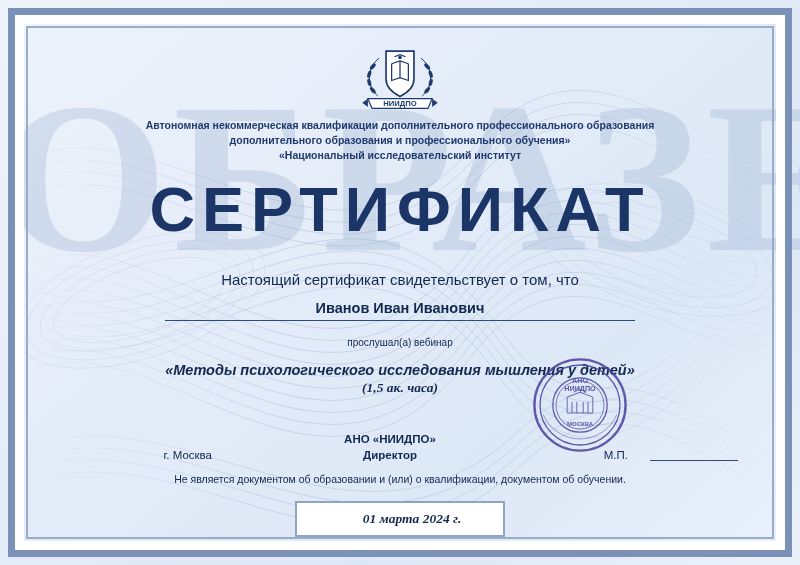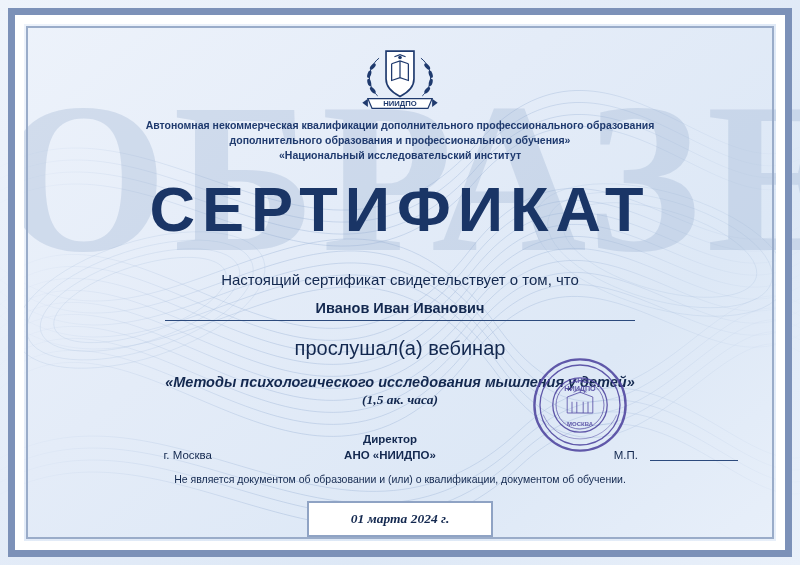--- a/index.html
+++ b/index.html
@@ -118,21 +118,21 @@
     color: #13284f;
     padding-bottom: 3px;
   }
   .name-rule {
     border-bottom: 1px solid #2c4a7d;
     height: 1px;
   }
 
   .attended {
     margin-top: 16px;
-    font-size: 20px;
+    font-size: 10px;
     color: #13284f;
   }
 
   .course {
     margin-top: 14px;
     font-size: 14.5px;
     font-weight: bold;
     font-style: italic;
     font-family: Liberation Sans, sans-serif;
     color: #13284f;
@@ -169,21 +169,21 @@
     font-weight: bold;
     flex: 1;
   }
   .sig-stamp-col {
     width: 170px;
     text-align: right;
     padding-bottom: 2px;
     display: flex;
     align-items: flex-end;
     justify-content: flex-end;
-    gap: 12px;
+    gap: 22px;
   }
   .mp-line {
     display: inline-block;
     width: 88px;
     border-bottom: 1px solid #2c4a7d;
     height: 10px;
   }
 
   .disclaimer {
     position: absolute;
@@ -205,20 +205,21 @@
     background: #ffffff;
     border: 2px solid #8fa3c4;
     display: flex;
     align-items: center;
     justify-content: center;
     font-size: 13.5px;
     font-weight: bold;
     font-style: italic;
     font-family: "Liberation Serif", serif;
     color: #13284f;
+    padding-left: 24px;
   }
 
   
   .seal {
     position: absolute;
     right: 132px;
     bottom: 78px;
     width: 96px;
     height: 96px;
     opacity: 0.85;
@@ -357,22 +358,22 @@
       <text x="60" y="42" font-family="Liberation Sans, sans-serif" font-size="9" font-weight="bold" fill="#4a3f9c" text-anchor="middle">НИИДПО</text>
       <text x="60" y="86" font-family="Liberation Sans, sans-serif" font-size="7.5" font-weight="bold" fill="#4a3f9c" text-anchor="middle">МОСКВА</text>
       <g stroke="#4a3f9c" stroke-width="0.7" fill="none">
         <path d="M14,72 A50,50 0 0 0 106,72"></path>
       </g>
     </svg>
 
     <div class="sig-row">
       <div class="sig-city">г. Москва</div>
       <div class="sig-mid">
+        <div>АНО «НИИДПО»</div>
         <div>Директор</div>
-        <div>АНО «НИИДПО»</div>
       </div>
       <div class="sig-stamp-col">
         <span>М.П.</span>
         <span class="mp-line"></span>
       </div>
     </div>
 
     <div class="disclaimer">Не является документом об образовании и (или) о квалификации, документом об обучении.</div>
 
     <div class="date-box">

